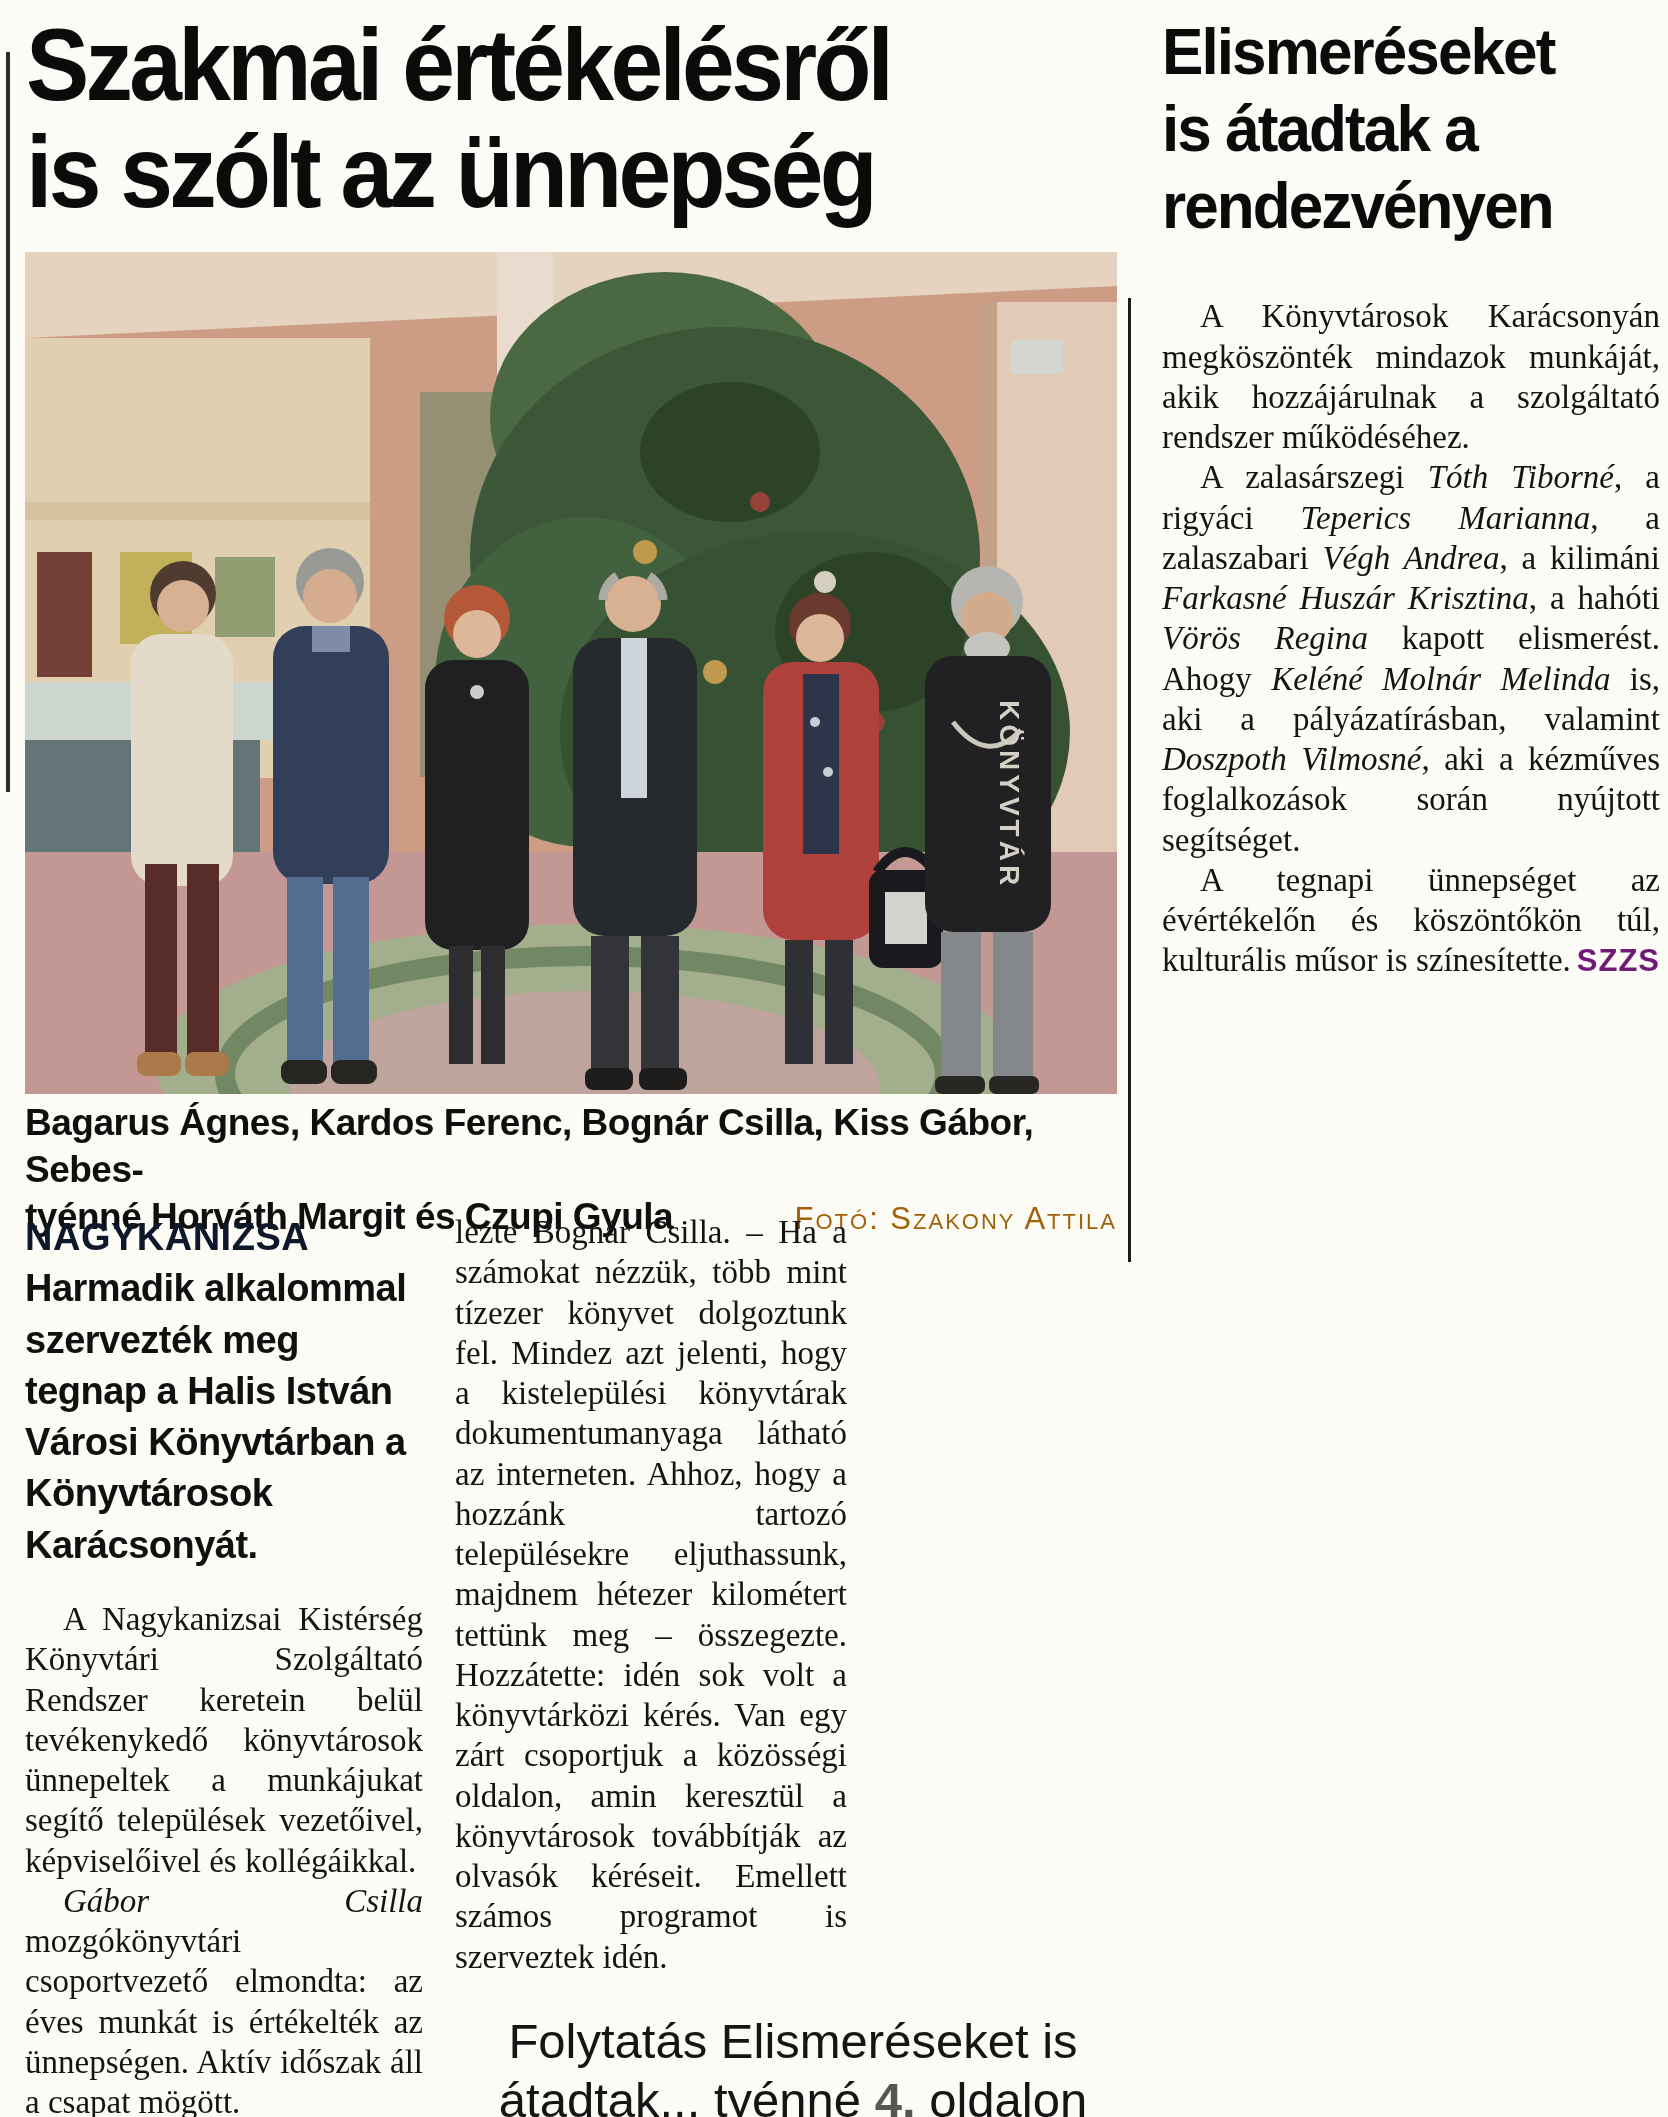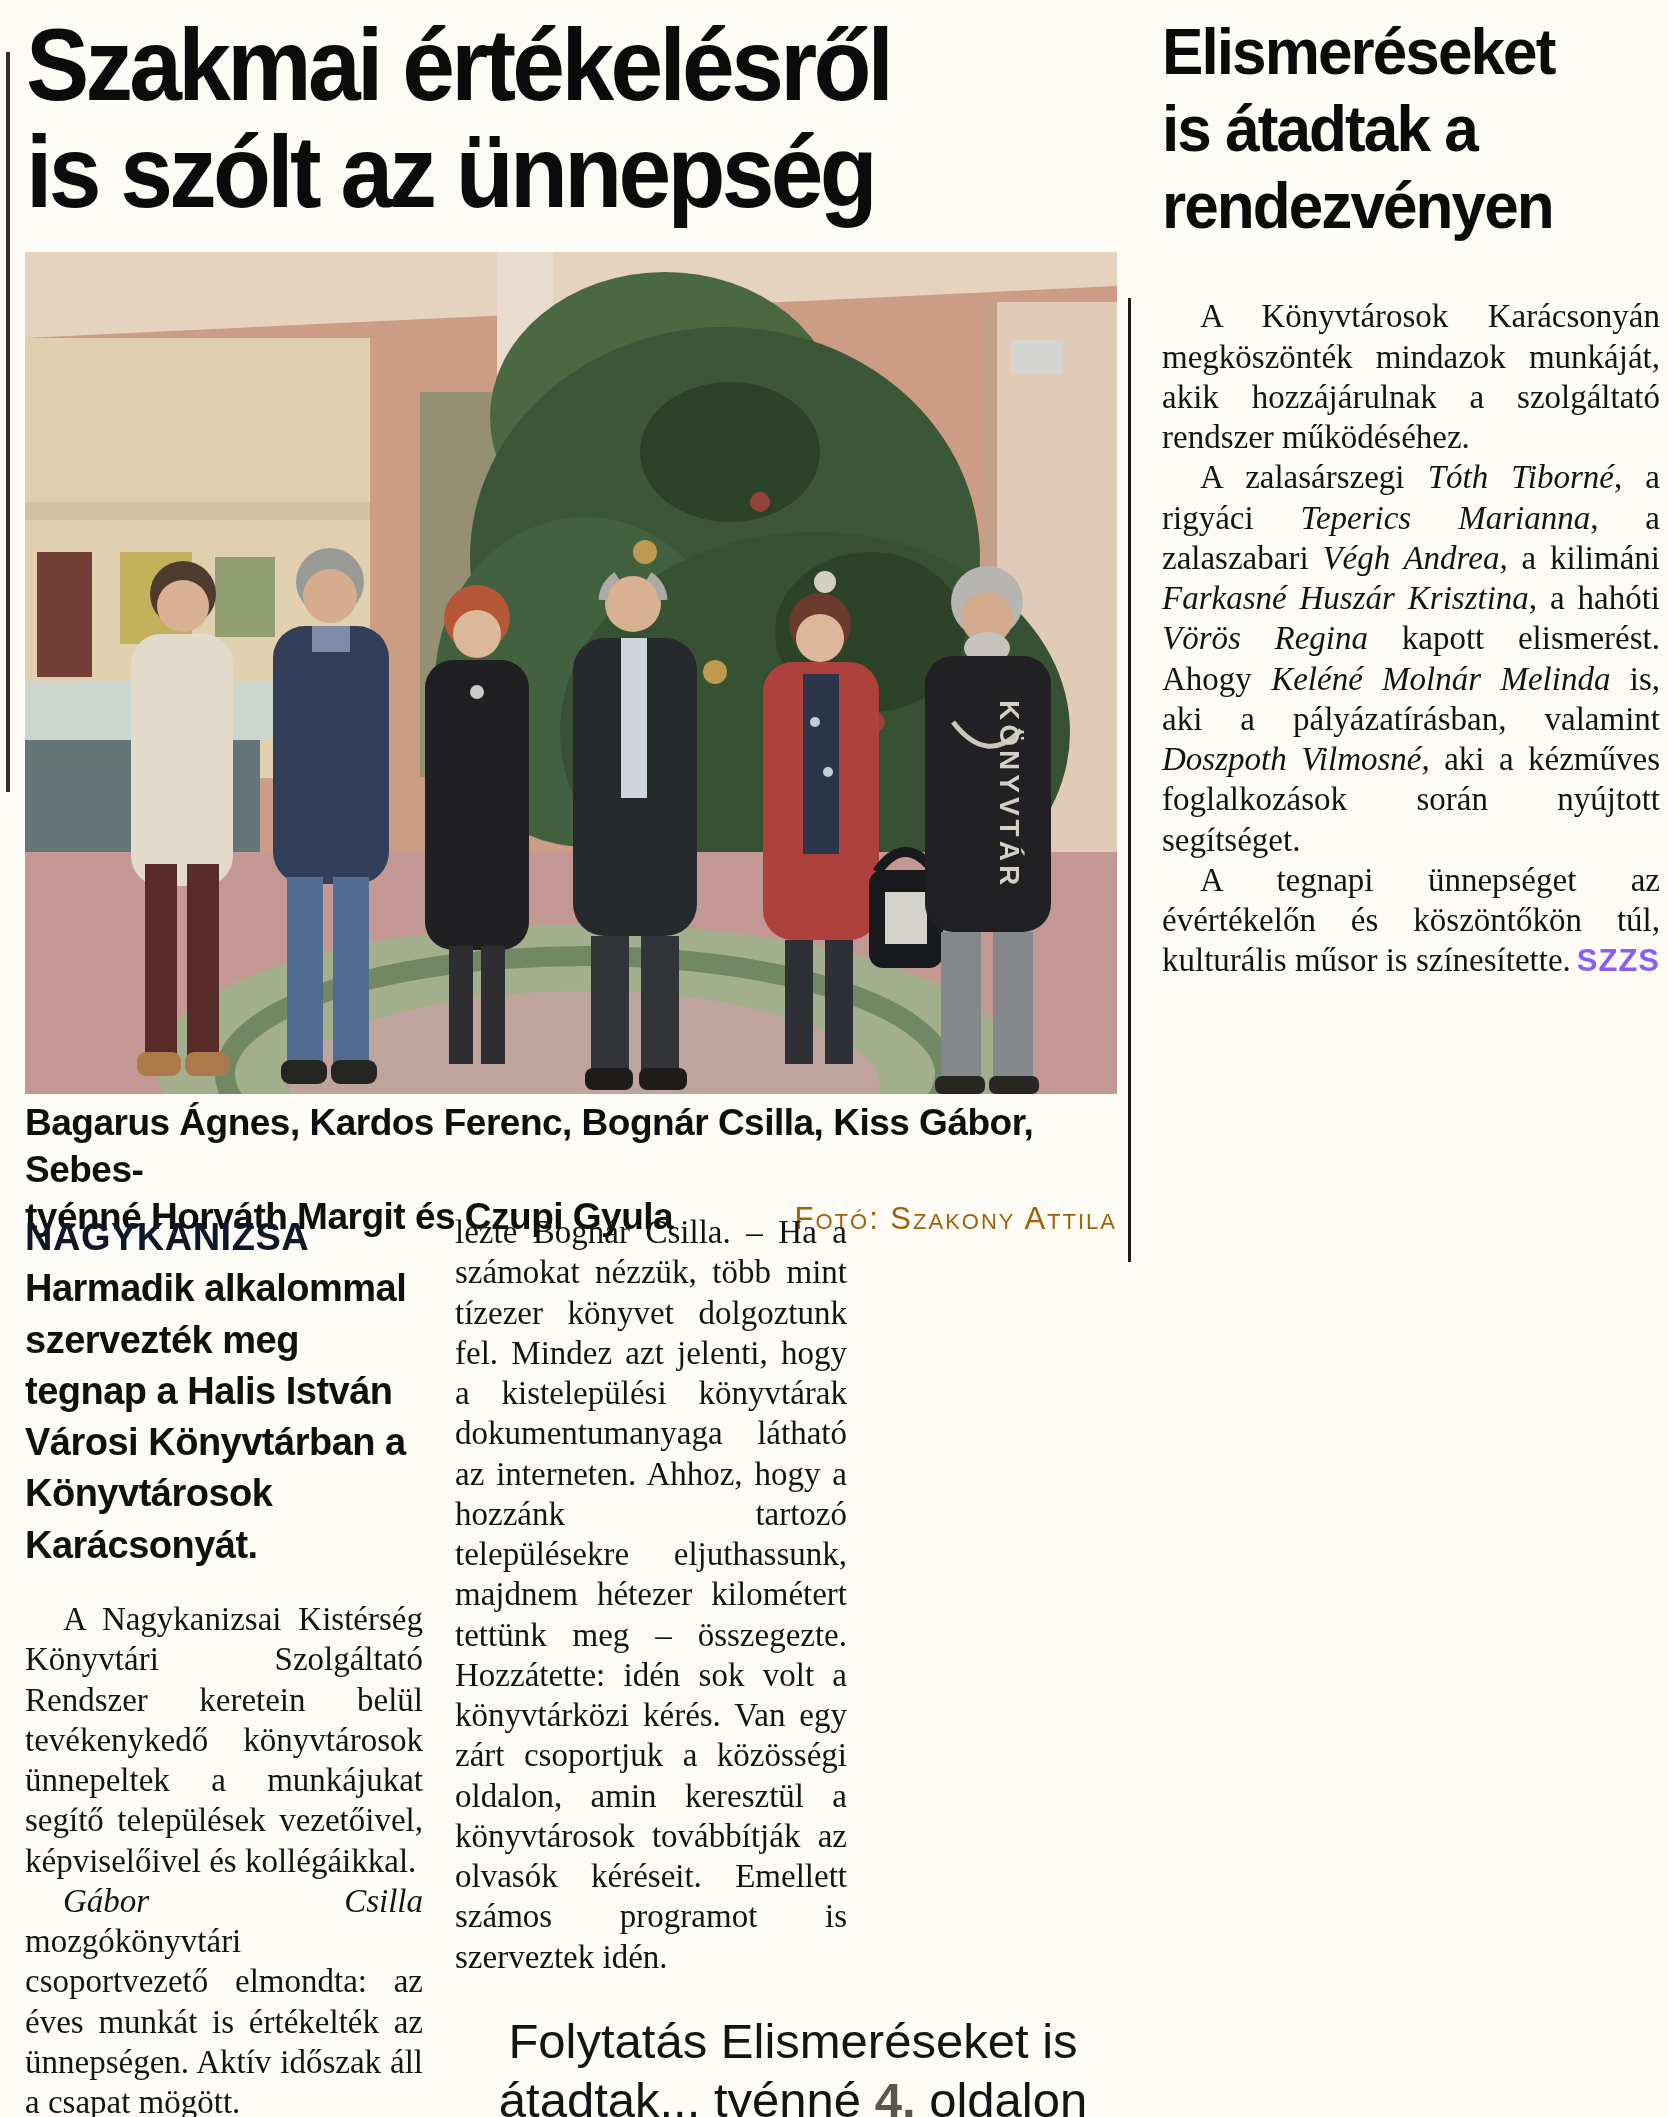--- a/index.html
+++ b/index.html
@@ -36,21 +36,21 @@
     font-family:"Liberation Sans",sans-serif;font-size:49px;line-height:1.2;color:#151515;text-align:center;}
   .page-num{color:#58574f;}
 
   
   .divider{position:absolute;left:1128px;top:298px;width:3px;height:964px;background:#1c1b19;}
   .right-col{position:absolute;left:1162px;top:14px;width:498px;}
   .headline-right{font-family:"Liberation Sans",sans-serif;font-weight:700;font-size:64px;line-height:1.2;
     letter-spacing:-2px;color:#0b0b0b;white-space:nowrap;transform:scaleX(0.97);transform-origin:left top;}
   .right-body{margin-top:52px;}
   .byline-row{text-align:right;font-family:"Liberation Sans",sans-serif;font-weight:700;
-    font-size:31px;letter-spacing:1px;margin-top:-40px;line-height:40px;color:#8b5cf6;}
+    font-size:31px;letter-spacing:1px;margin-top:-40px;line-height:40px;color:#701a75;}
 </style>
 </head>
 <body>
 
 <div class="page">
 
   <div class="scan-line"></div>
 
   <div class="headline-main">
     <div>Szakmai értékelésről</div>

